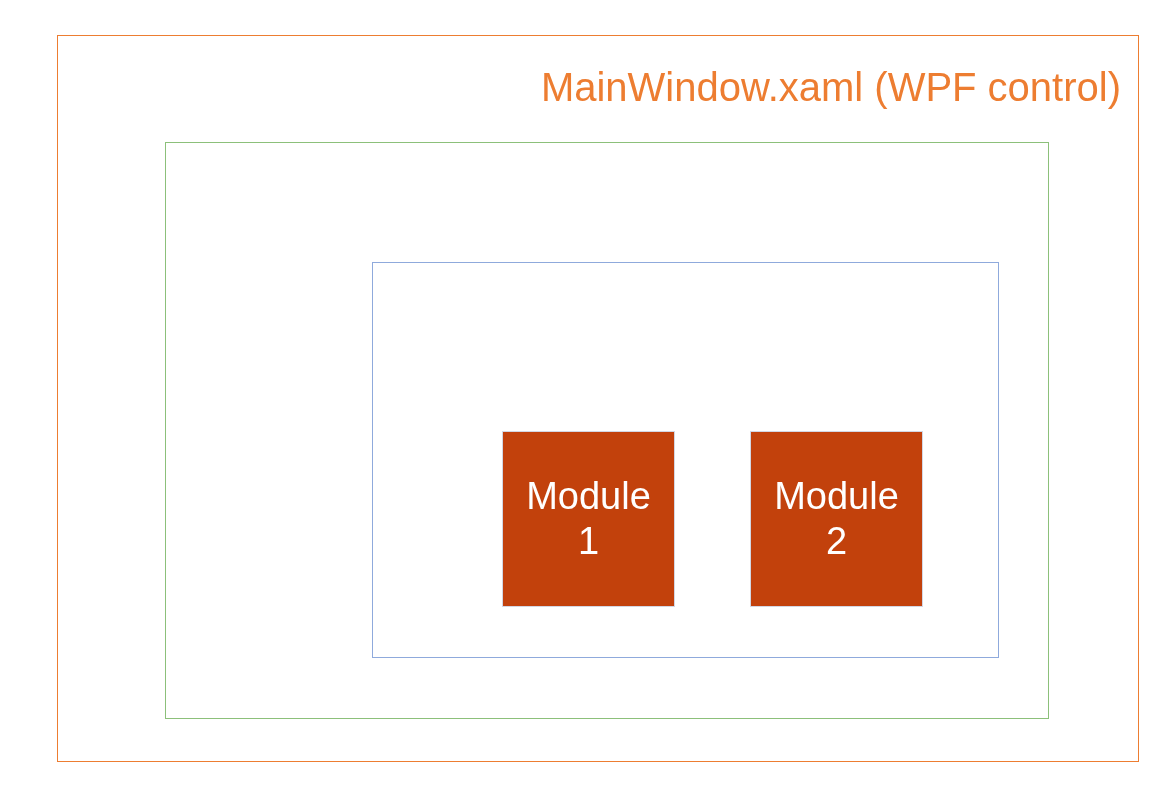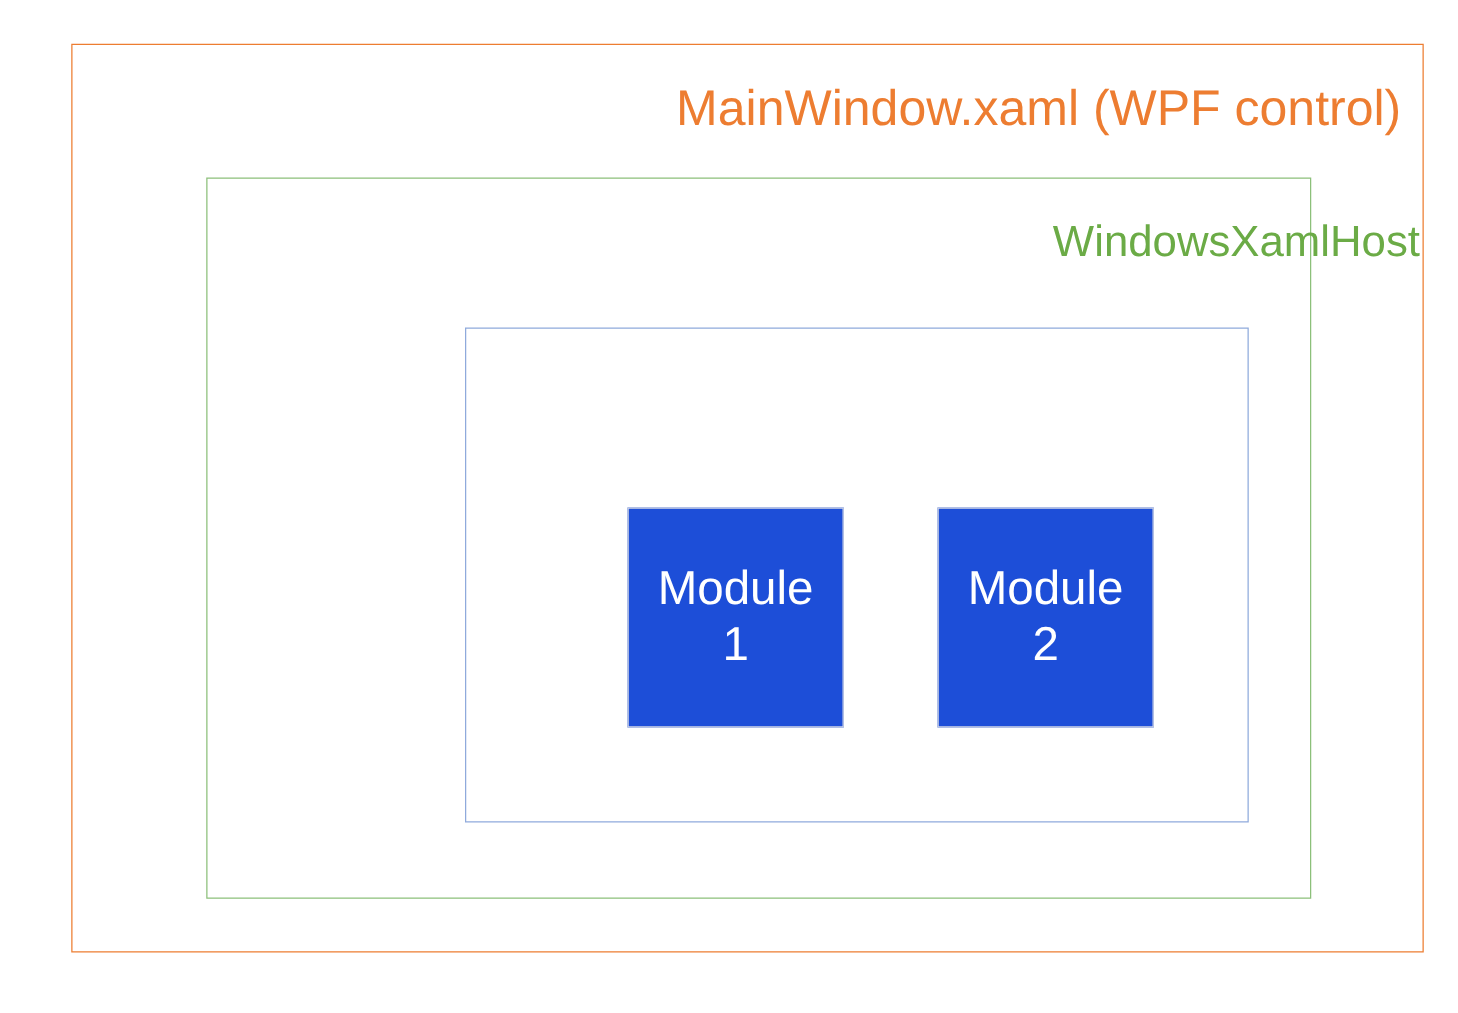--- a/index.html
+++ b/index.html
@@ -84,25 +84,26 @@
     right: 29px;
     top: 302px;
     font-size: 33px;
     color: #4A76C4;
   }
 
   
   .module-box {
     position: absolute;
     box-sizing: border-box;
-    background: #1d4ed8;
+    background: #c2410c;
     border: 1.5px solid #D3D7E4;
     display: flex;
     align-items: center;
     justify-content: center;
+    margin-top: 25px;
   }
 
   .module-1 {
     left: 502px;
     top: 406px;
     width: 173px;
     height: 176px;
   }
 
   .module-2 {
@@ -125,21 +126,20 @@
 <body>
 
 <div id="diagram-canvas">
 
   <div class="outer-box"></div>
 
   <div class="box-label label-mainwindow">MainWindow.xaml (WPF control)</div>
 
   <div class="middle-box"></div>
 
-  <div class="box-label label-xamlhost">WindowsXamlHost</div>
 
   <div class="inner-box"></div>
 
 
   <div class="module-box module-1">
     <div class="module-text">Module
 1</div>
   </div>
 
   <div class="module-box module-2">

